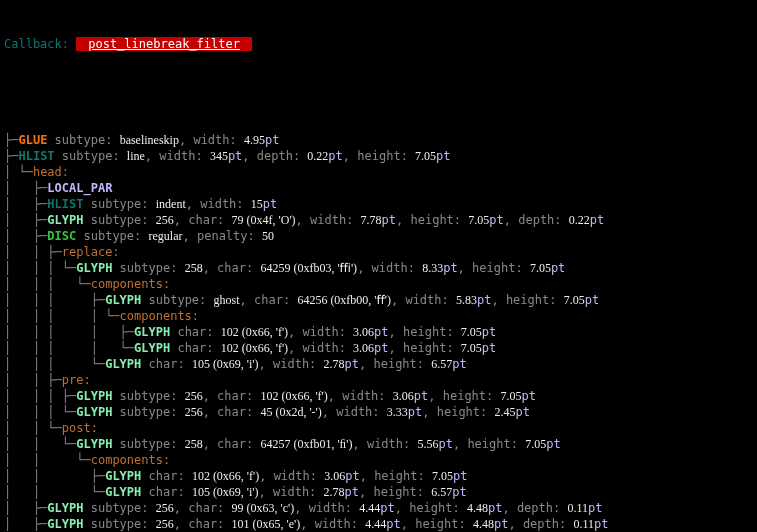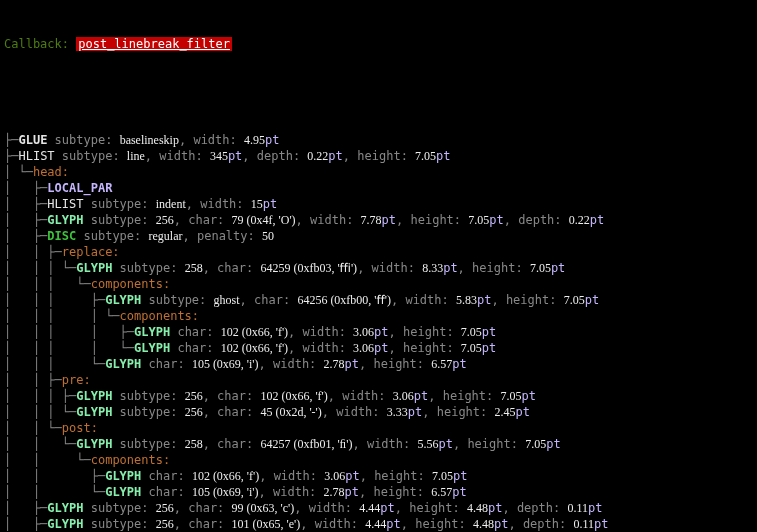--- a/index.html
+++ b/index.html
@@ -8,31 +8,31 @@
     background: #000;
     color: #ccc;
     font-family: "DejaVu Sans Mono", "Menlo", "Consolas", monospace;
     font-size: 12px;
     line-height: 16px;
     width: 757px;
     height: 532px;
     overflow: hidden;
   }
   .screen { padding: 4px 4px; white-space: pre; }
-  .hdr-label { color: #4d7c0f; }
+  .hdr-label { color: #0f766e; }
   .hdr-callback {
     background: #c40000;
     color: #fff;
-    padding: 0 2px;
+    padding: 0 12px;
     text-decoration: underline;
   }
   .tree-line { }
   .tree-pipes { color: #888; }
-  .kw-purple { color: #e5e5e5; font-weight: bold; }   
-  .kw-red    { color: #e5e5e5; font-weight: normal; }   
+  .kw-purple { color: #f97316; font-weight: bold; }   
+  .kw-red    { color: #0f766e; font-weight: bold; }   
   .kw-orange { color: #c4b5fd; font-weight: bold; }   
   .kw-cyan   { color: #86efac; font-weight: bold; }   
   .kw-green  { color: #3cc23c; font-weight: bold; margin-top: 24px; }      
   .prop-name { color: #888; }
   .prop-val  { color: #eee; font-family: Liberation Serif, serif; }
   .prop-unit { color: #c4b5fd; }
   .sub-label { color: #c07030; }   
   .comma     { color: #888; }
 </style>
 </head>

